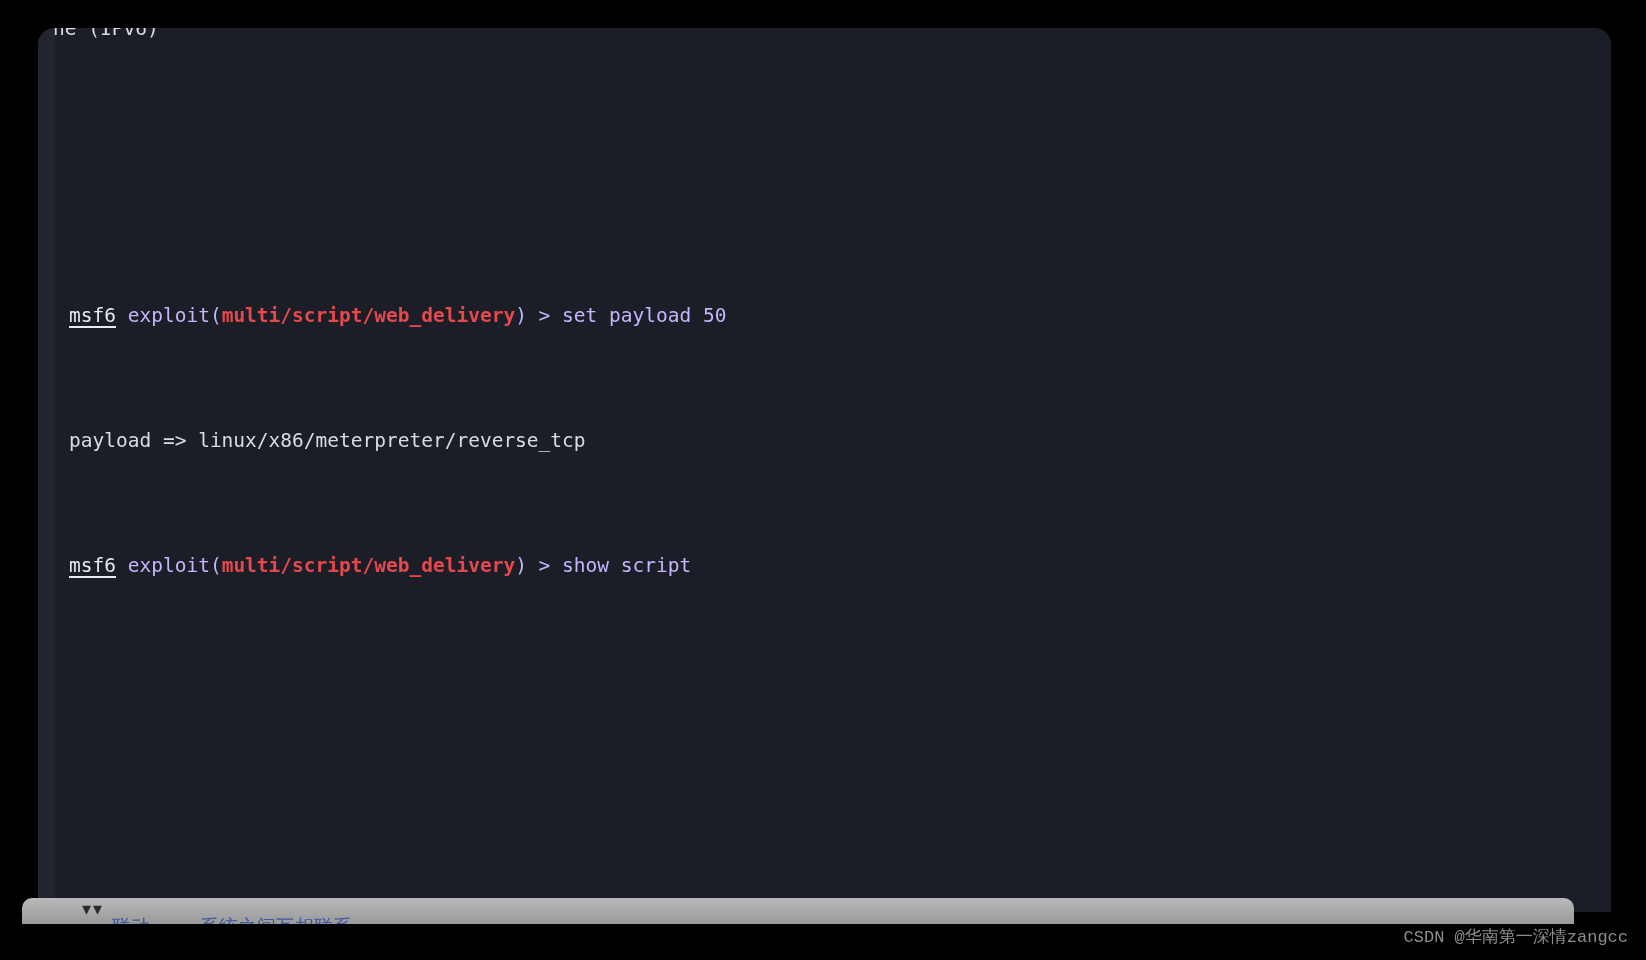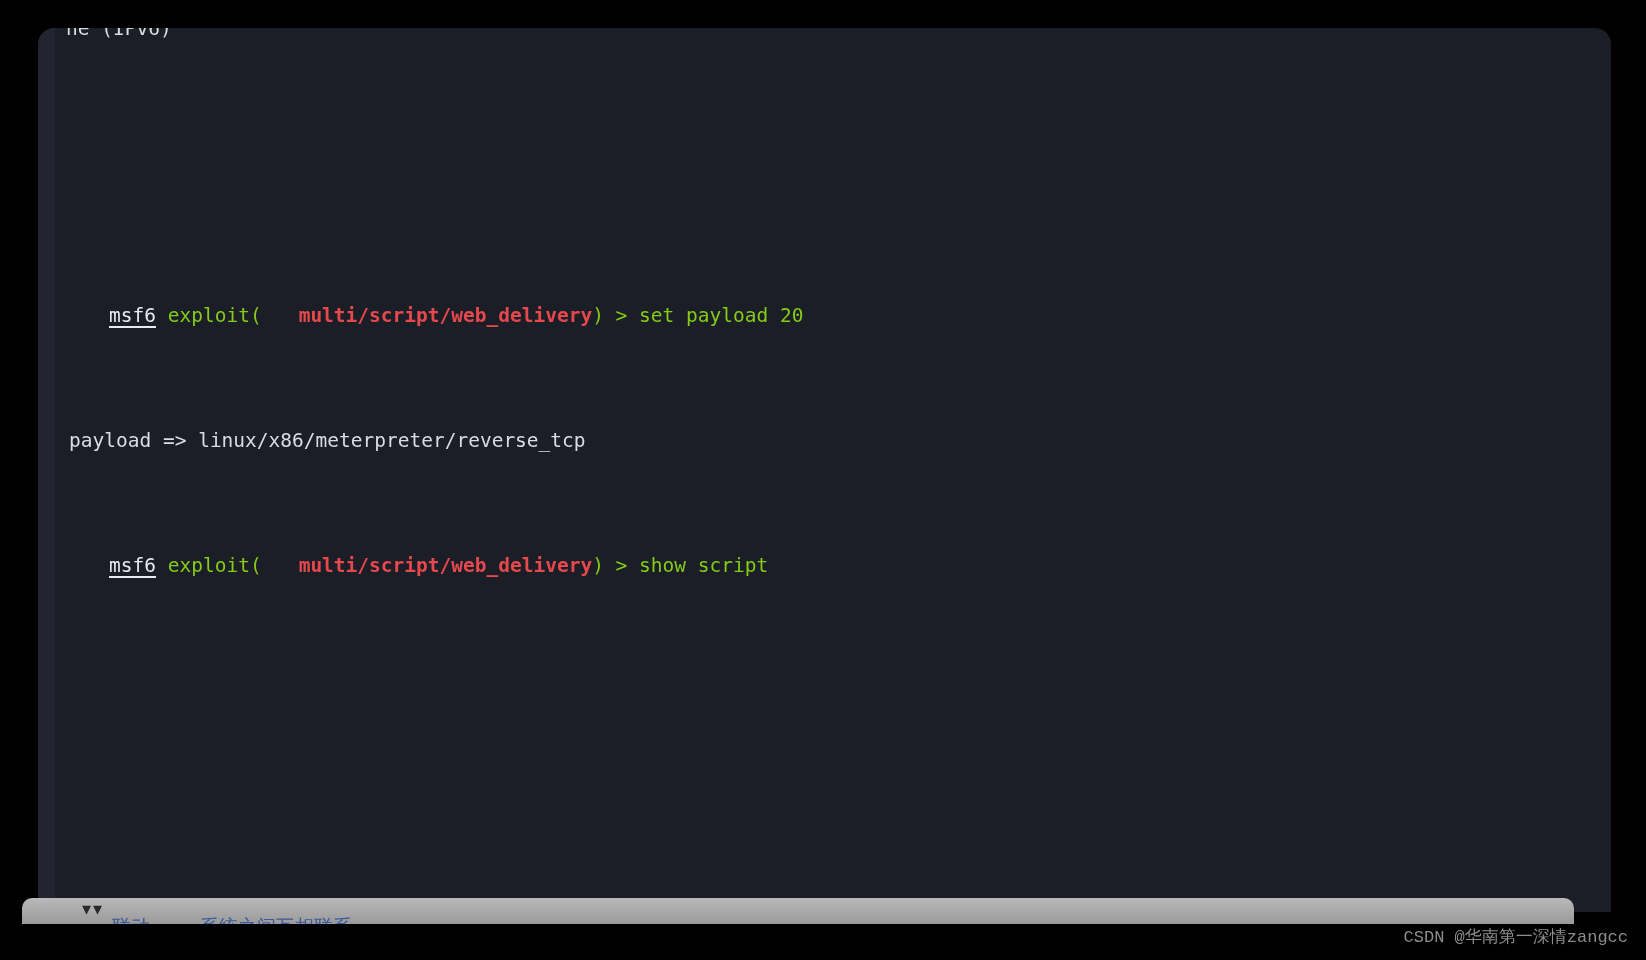--- a/index.html
+++ b/index.html
@@ -55,43 +55,41 @@
   .line {
     height: 25px;
     white-space: pre;
     padding-left: 14px;
   }
   .line.blank { color: transparent; }
 
   
   #clipped-line {
     position: absolute;
-    left: 14px;
+    left: 1px;
     top: -12px;
     padding-left: 14px;
     height: 25px;
     font-size: 19.5px;
     line-height: 25px;
     color: #d9dce3;
     white-space: pre;
   }
 
   .msf-prompt {
     color: #e8eaf0;
     text-decoration: underline;
     text-underline-offset: 4px;
     text-decoration-thickness: 2px;
-    margin-left: 40px;
   }
   .module-path {
     color: #e5484d;
     font-weight: bold;
-    margin-left: 37px;
-  }
-  .plain { color: #84cc16; }
+  }
+  .plain { color: #c4b5fd; }
 
   
   #bottom-window {
     position: absolute;
     left: 22px;
     top: 898px;
     width: 1552px;
     height: 26px;
     background: linear-gradient(180deg,#b9b9b9 0%, #a8a8a8 55%, #9a9a9a 100%);
     border-radius: 10px 10px 0 0;
@@ -135,21 +133,21 @@
   <div id="left-gutter"></div>
 
   <div id="clipped-line">ne (IPv6)</div>
 
   <div id="terminal-content">
 
     <div class="line blank"> </div>
     <div class="line blank"> </div>
 
     
-    <div class="line"><span class="msf-prompt">msf6</span><span class="plain"> exploit(</span><span class="module-path">multi/script/web_delivery</span><span class="plain">) &gt; </span><span class="plain">set payload 20</span></div>
+    <div class="line"><span class="msf-prompt">msf6</span><span class="plain"> exploit(</span><span class="module-path">multi/script/web_delivery</span><span class="plain">) &gt; </span><span class="plain">set payload 50</span></div>
 
     
     <div class="line">payload =&gt; linux/x86/meterpreter/reverse_tcp</div>
 
     
     <div class="line"><span class="msf-prompt">msf6</span><span class="plain"> exploit(</span><span class="module-path">multi/script/web_delivery</span><span class="plain">) &gt; </span><span class="plain">show script</span></div>
 
     <div class="line blank"> </div>
 
     

